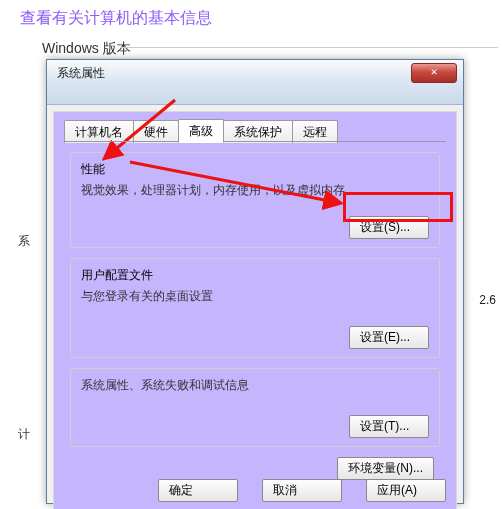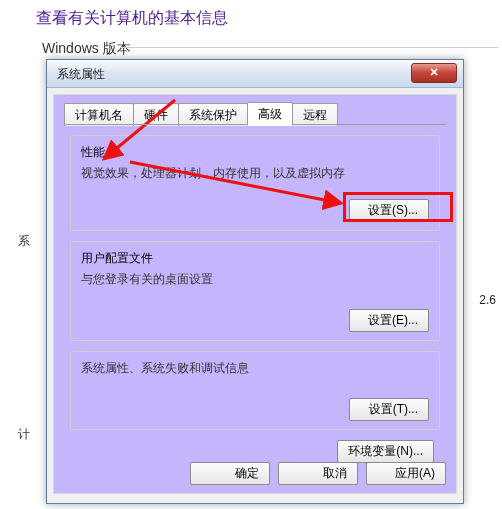--- a/index.html
+++ b/index.html
@@ -8,23 +8,23 @@
     font-family: "Microsoft YaHei", "SimSun", Tahoma, sans-serif;
     font-size: 12px;
     background: #fff;
     width: 502px;
     height: 509px;
     overflow: hidden;
     position: relative;
   }
   .bg-header {
     position: absolute;
-    left: 36px;
+    left: 20px;
     top: 8px;
-    color: #4c1d95;
+    color: #8b5cf6;
     font-size: 16px;
   }
   .bg-section {
     position: absolute;
     left: 42px;
     top: 40px;
     color: #333;
     font-size: 14px;
   }
   .bg-hr {
@@ -56,27 +56,28 @@
     position: absolute;
     left: 46px;
     top: 59px;
     width: 418px;
     height: 445px;
     background: #f0f0f0;
     border: 1px solid #5b7fa0;
     box-shadow: 0 0 8px rgba(0,0,0,.35);
   }
   .titlebar {
-    height: 28px;
+    height: 45px;
     background: linear-gradient(#f9fbfd, #dde7f2 45%, #c9d9eb);
     border-bottom: 1px solid #9fb8cf;
     position: relative;
     padding-left: 10px;
     line-height: 28px;
     color: #1a1a1a;
+    font-family: Liberation Mono, monospace;
   }
   .close-btn {
     position: absolute;
     right: 6px;
     top: 3px;
     width: 46px;
     height: 20px;
     background: linear-gradient(#e89a92, #c8493d 45%, #a82e24);
     border: 1px solid #8a2b22;
     border-radius: 3px;
@@ -150,38 +151,38 @@
     color: #333;
   }
   .btn {
     border: 1px solid #8a8a8a;
     background: linear-gradient(#fdfdfd, #e6e6e6);
     padding: 2px 10px;
     font-size: 12px;
     border-radius: 2px;
     cursor: pointer;
     min-width: 80px;
-    text-align: right;
+    text-align: left;
     font-family: inherit;
   }
   .gb-btn {
     position: absolute;
     right: 10px;
     bottom: 8px;
   }
   .envvar-row {
     text-align: right;
     padding: 0 6px 6px 0;
   }
   .footer-btns {
     position: absolute;
     right: 10px;
     bottom: 8px;
     display: flex;
-    gap: 8px;
+    gap: 24px;
   }
   
   .highlight-rect {
     position: absolute;
     border: 3px solid #e11;
     pointer-events: none;
   }
   
   svg.arrows {
     position: absolute;
@@ -205,22 +206,22 @@
     <span>系统属性</span>
     <div class="close-btn">
       <span>✕</span>
     </div>
   </div>
 
   <div class="dialog-body">
     <div class="tabs">
       <div class="tab">计算机名</div>
       <div class="tab">硬件</div>
+      <div class="tab active">高级</div>
       <div class="tab">系统保护</div>
-      <div class="tab active">高级</div>
       <div class="tab">远程</div>
       <div class="tab-underline"></div>
     </div>
 
     <div class="tab-content">
 
       <div class="groupbox" style="padding-bottom:48px;">
         <div class="gb-title">性能</div>
         <div class="gb-desc">视觉效果，处理器计划，内存使用，以及虚拟内存</div>
         <button class="btn gb-btn">设置(S)...</button>

